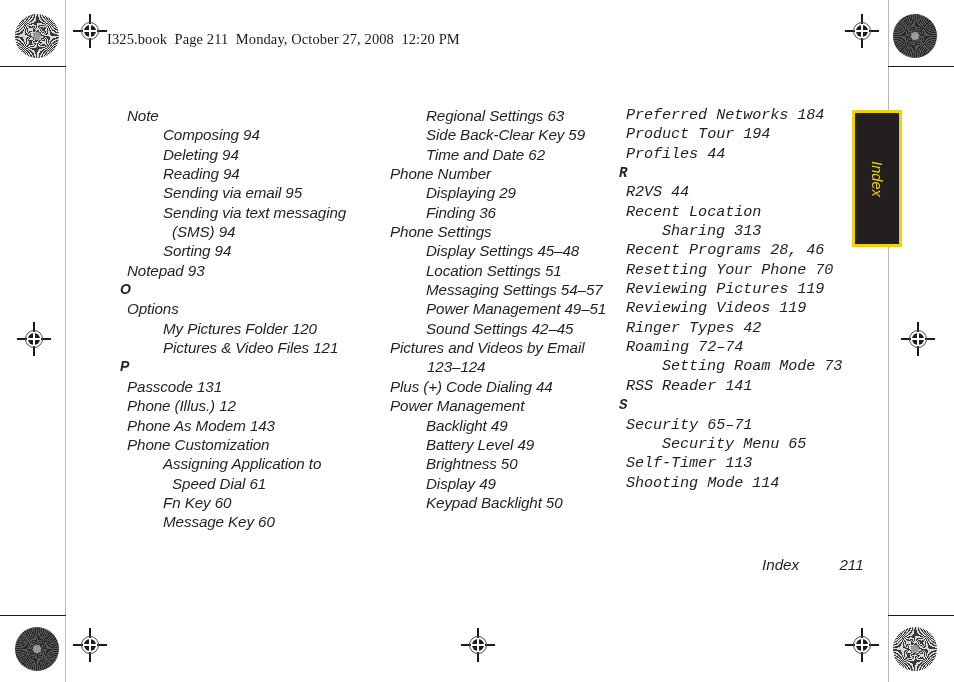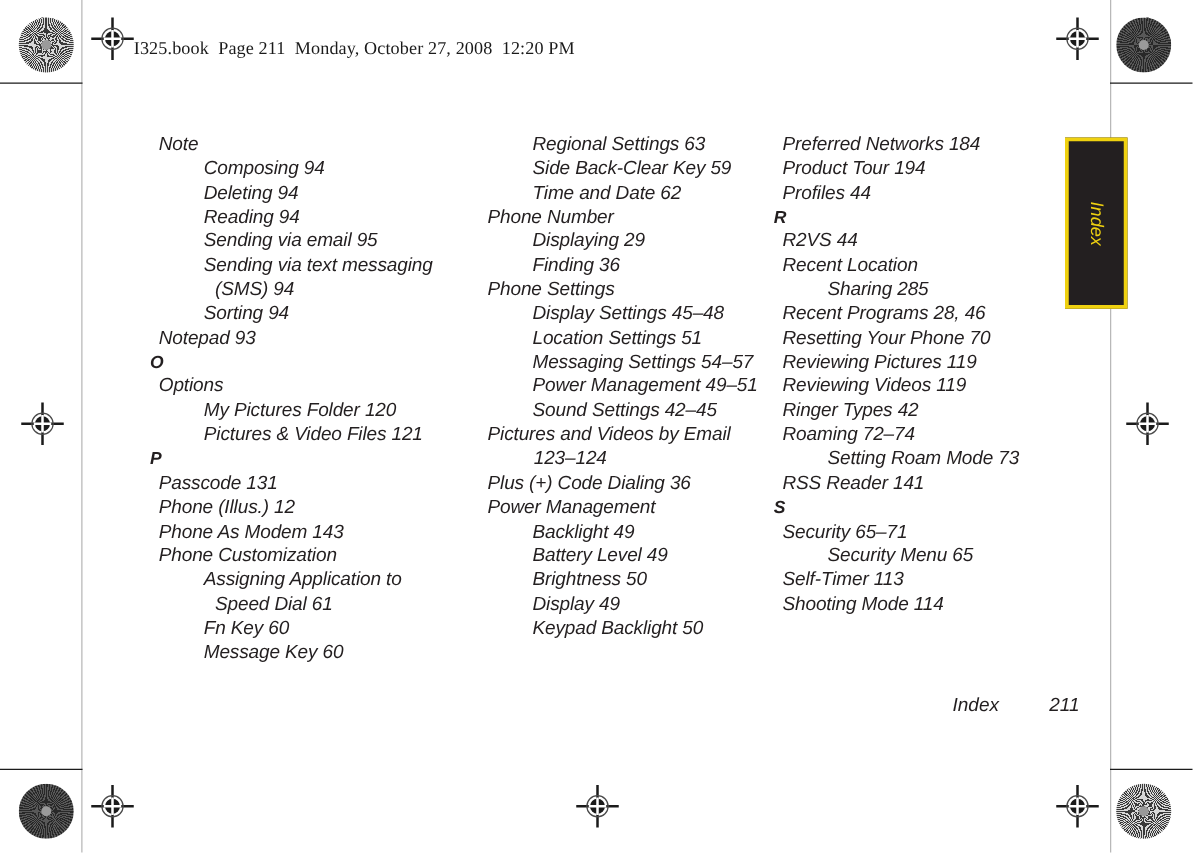--- a/index.html
+++ b/index.html
@@ -111,21 +111,21 @@
     left: 0;
     top: 106px;
     width: 954px;
   }
   .column {
     position: absolute;
     top: 0;
   }
   #col-0 { left: 120px; width: 235px; }
   #col-1 { left: 383px; width: 225px; }
-  #col-2 { left: 619px; width: 225px; }
+  #col-2 { left: 619px; width: 225px; font-family: Liberation Mono, monospace; }
 
   .idx-letter,
   .idx-entry {
     font-style: italic;
     line-height: 19.35px;
     white-space: pre-wrap;
     color: #231f20;
   }
   .idx-letter {
     font-weight: bold;
@@ -285,36 +285,36 @@
       <div class="idx-entry lvl2">Displaying 29</div>
       <div class="idx-entry lvl2">Finding 36</div>
       <div class="idx-entry lvl1">Phone Settings</div>
       <div class="idx-entry lvl2">Display Settings 45–48</div>
       <div class="idx-entry lvl2">Location Settings 51</div>
       <div class="idx-entry lvl2">Messaging Settings 54–57</div>
       <div class="idx-entry lvl2">Power Management 49–51</div>
       <div class="idx-entry lvl2">Sound Settings 42–45</div>
       <div class="idx-entry lvl1">Pictures and Videos by Email</div>
       <div class="idx-entry cont1">123–124</div>
-      <div class="idx-entry lvl1">Plus (+) Code Dialing 36</div>
+      <div class="idx-entry lvl1">Plus (+) Code Dialing 44</div>
       <div class="idx-entry lvl1">Power Management</div>
       <div class="idx-entry lvl2">Backlight 49</div>
       <div class="idx-entry lvl2">Battery Level 49</div>
       <div class="idx-entry lvl2">Brightness 50</div>
       <div class="idx-entry lvl2">Display 49</div>
       <div class="idx-entry lvl2">Keypad Backlight 50</div>
     </div>
   <div class="column" id="col-2">
       <div class="idx-entry lvl1">Preferred Networks 184</div>
       <div class="idx-entry lvl1">Product Tour 194</div>
       <div class="idx-entry lvl1">Profiles 44</div>
       <div class="idx-letter">R</div>
       <div class="idx-entry lvl1">R2VS 44</div>
       <div class="idx-entry lvl1">Recent Location</div>
-      <div class="idx-entry lvl2">Sharing 285</div>
+      <div class="idx-entry lvl2">Sharing 313</div>
       <div class="idx-entry lvl1">Recent Programs 28, 46</div>
       <div class="idx-entry lvl1">Resetting Your Phone 70</div>
       <div class="idx-entry lvl1">Reviewing Pictures 119</div>
       <div class="idx-entry lvl1">Reviewing Videos 119</div>
       <div class="idx-entry lvl1">Ringer Types 42</div>
       <div class="idx-entry lvl1">Roaming 72–74</div>
       <div class="idx-entry lvl2">Setting Roam Mode 73</div>
       <div class="idx-entry lvl1">RSS Reader 141</div>
       <div class="idx-letter">S</div>
       <div class="idx-entry lvl1">Security 65–71</div>

